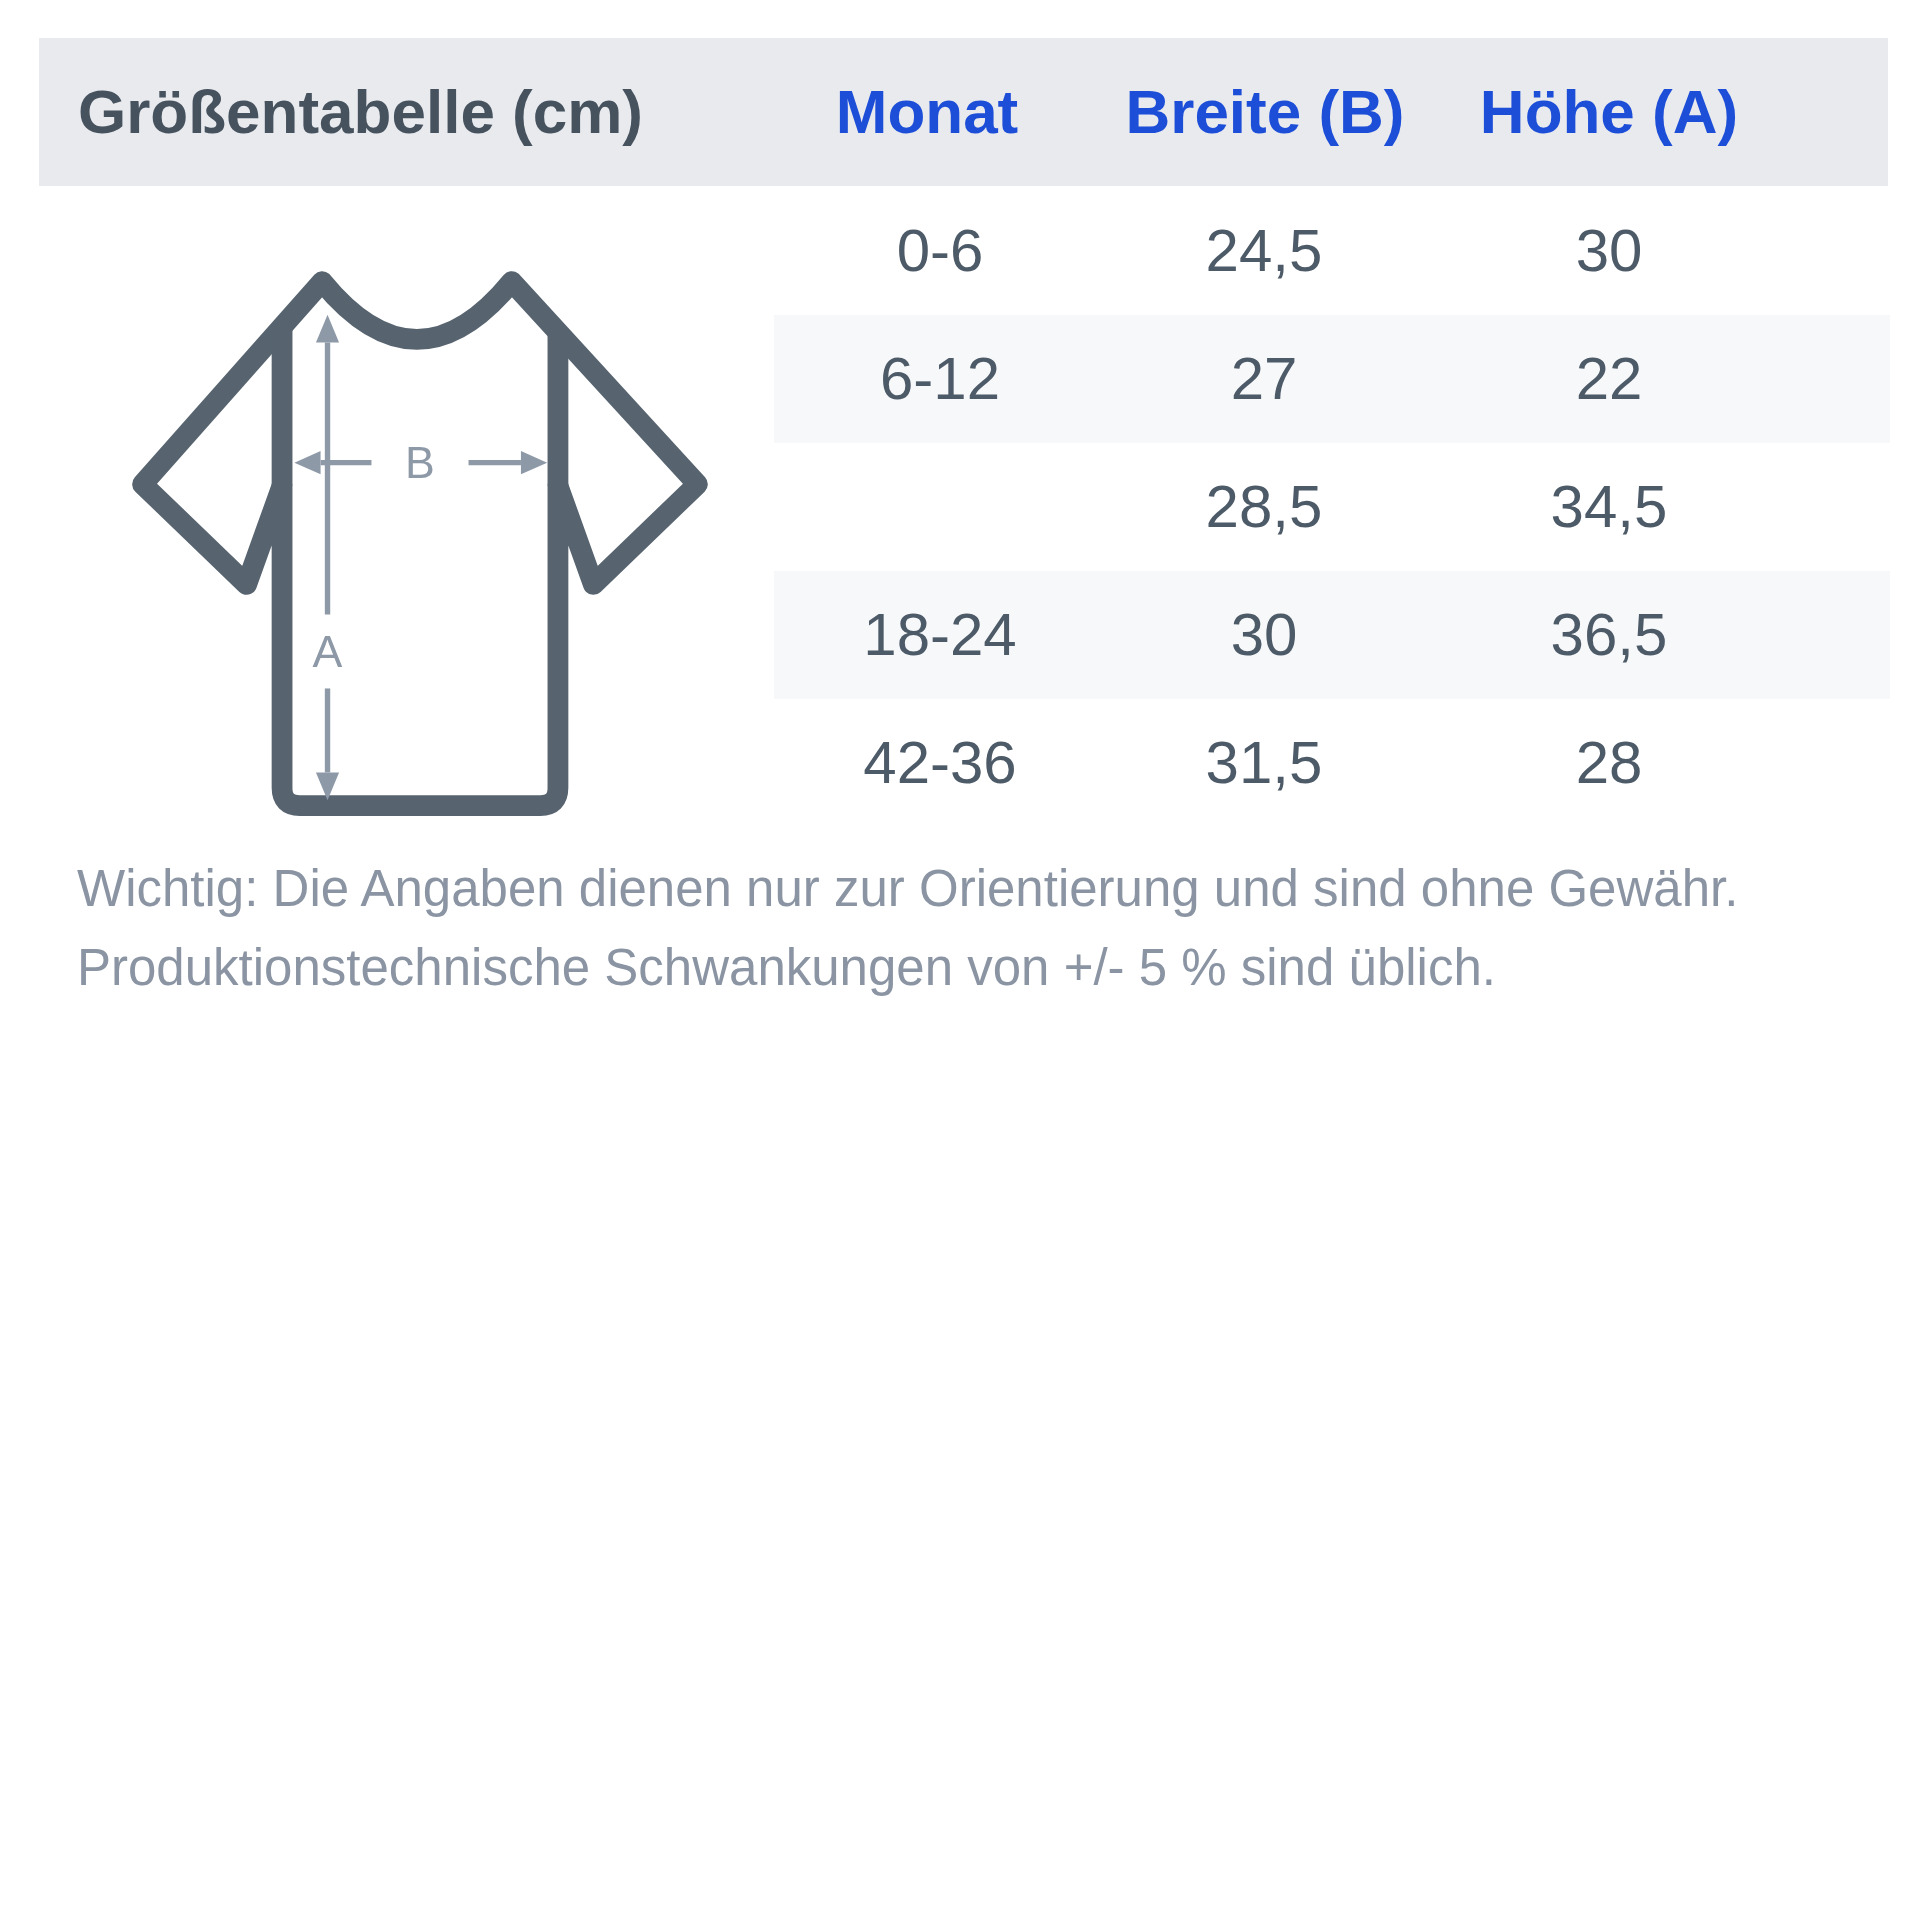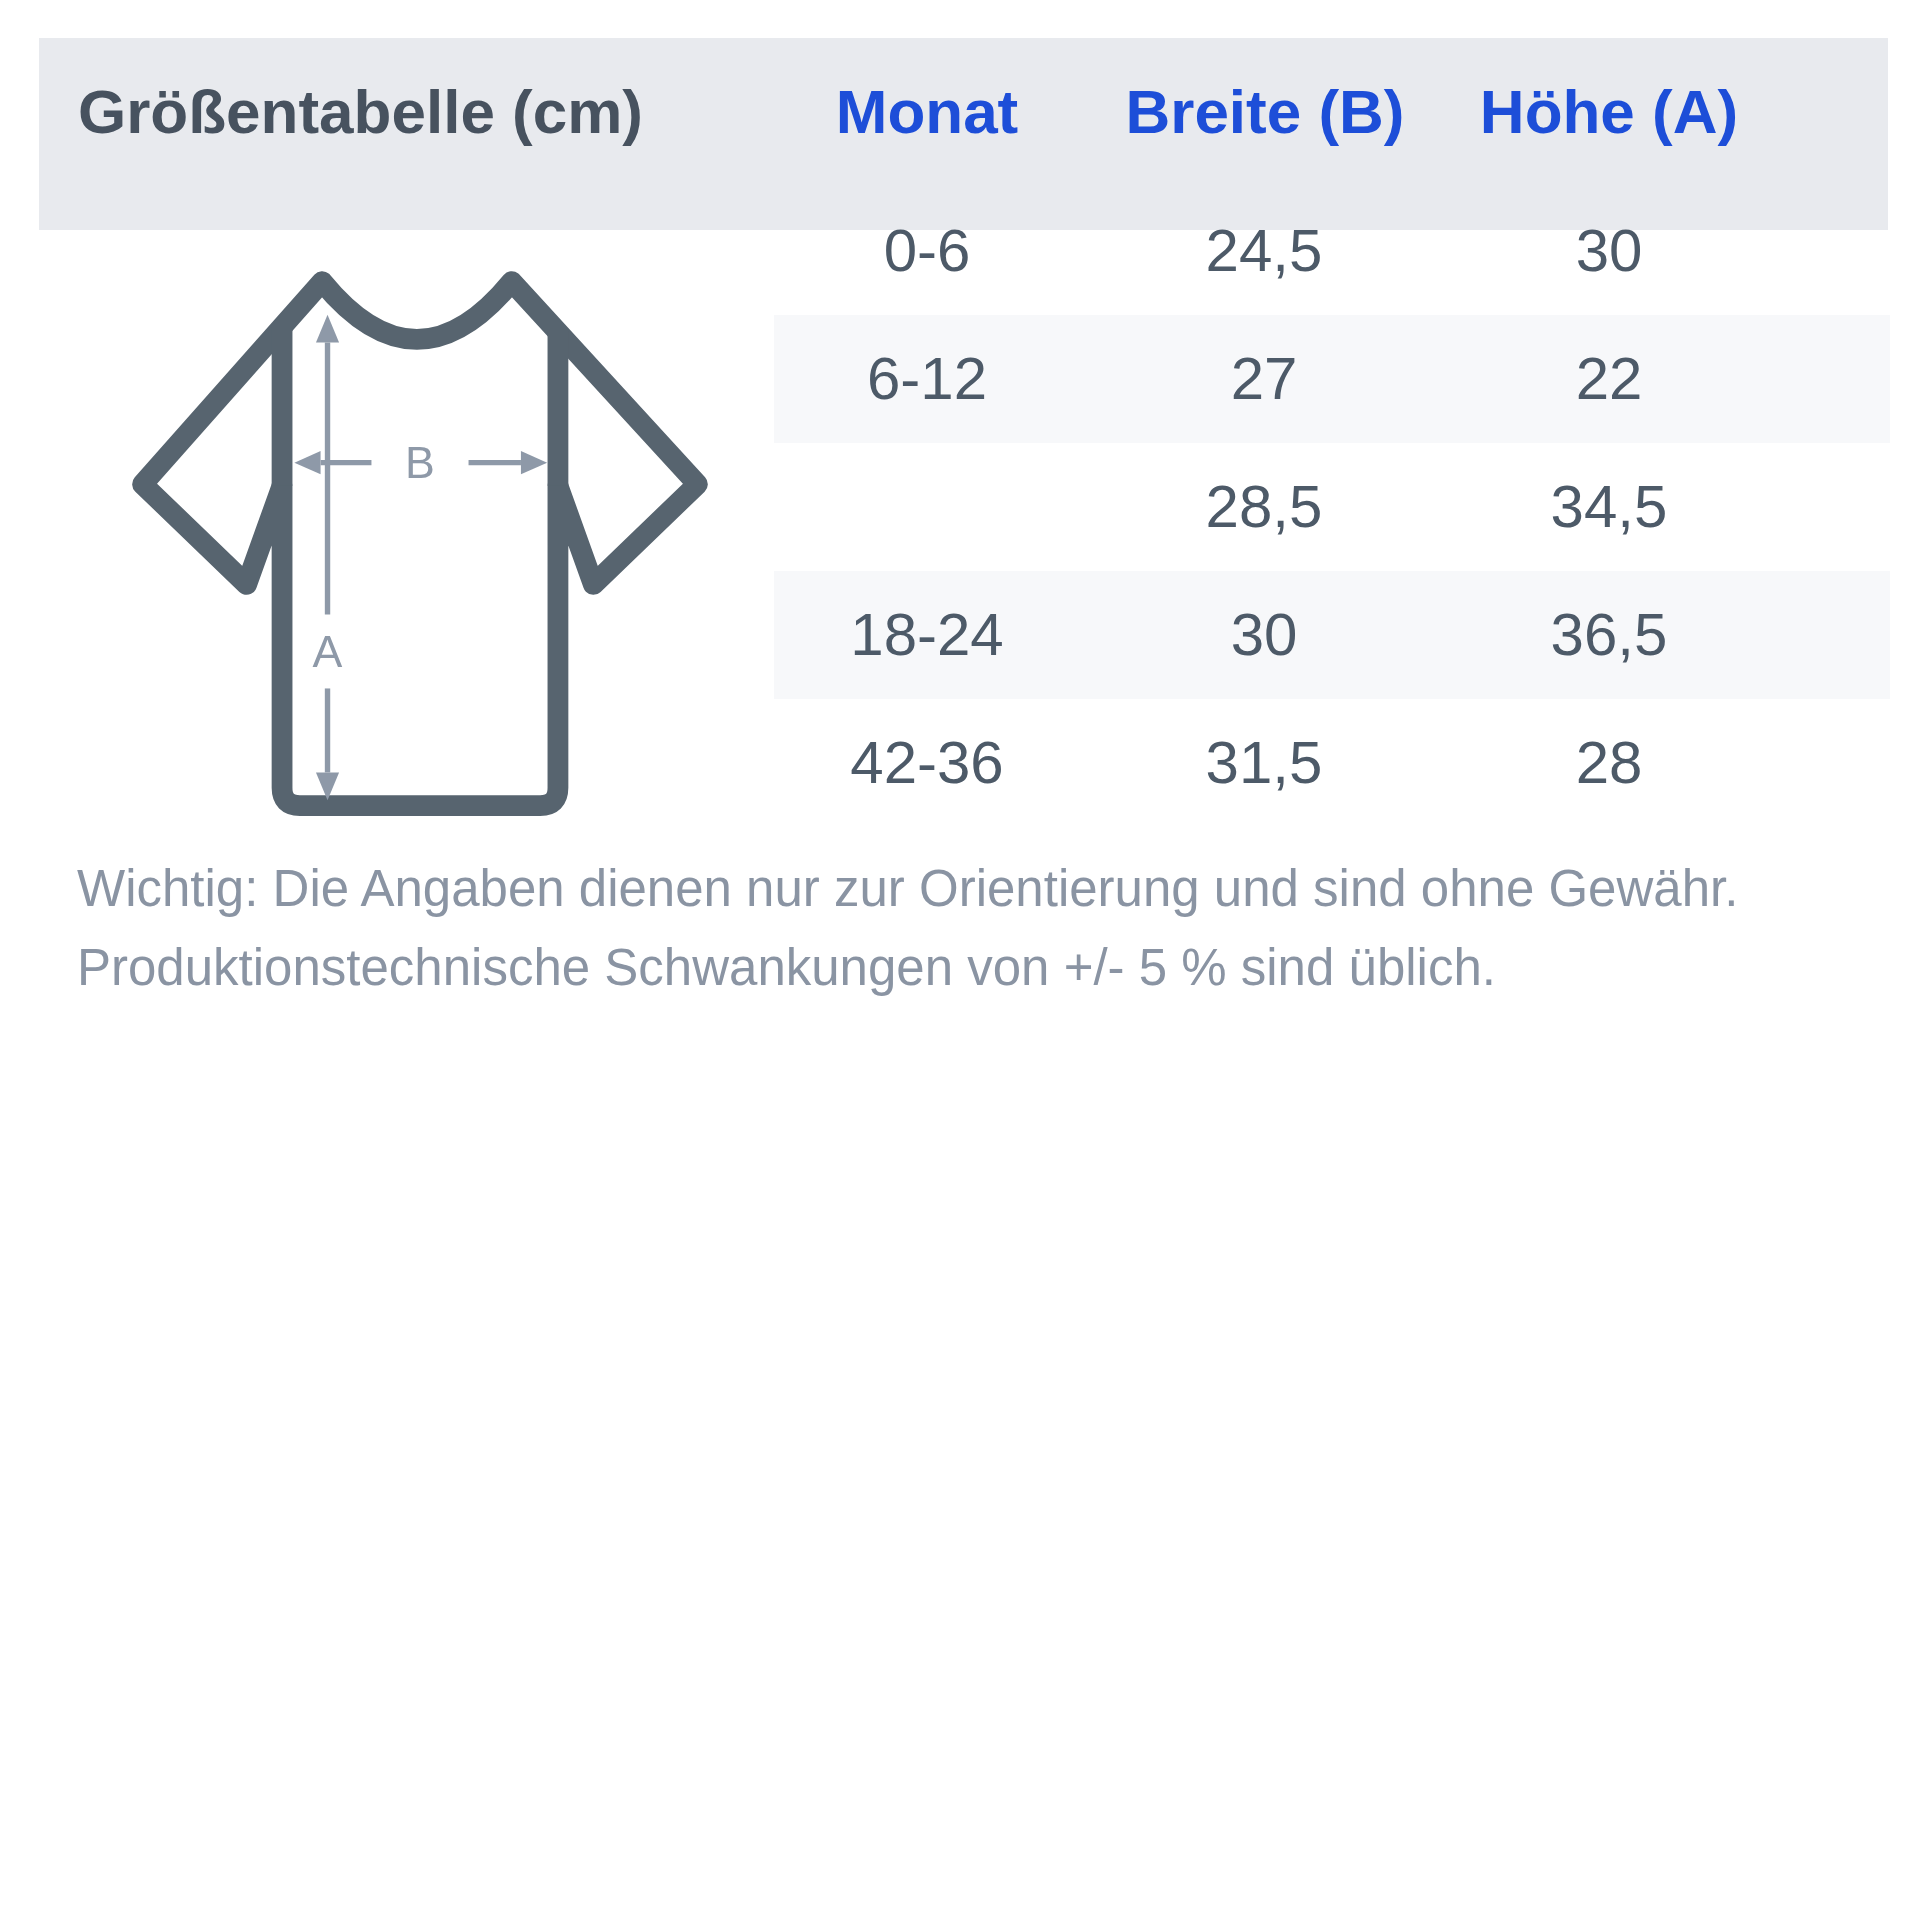--- a/index.html
+++ b/index.html
@@ -18,21 +18,21 @@
     position: absolute;
     inset: 0;
     background: #ffffff;
   }
   
   .header {
     position: absolute;
     left: 39px;
     top: 38px;
     width: 1849px;
-    height: 192px;
+    height: 148px;
     background: #e8eaee;
   }
   .title {
     position: absolute;
     left: 39px;
     top: 0;
     height: 148px;
     line-height: 148px;
     font-size: 62px;
     font-weight: bold;
@@ -70,21 +70,21 @@
   .cell {
     position: absolute;
     top: 0;
     height: 128px;
     line-height: 128px;
     font-size: 60px;
     color: #4d5a68;
     transform: translateX(-50%);
     white-space: nowrap;
   }
-  .cell.c1 { left: 153px; }
+  .cell.c1 { left: 166px; }
   .cell.c2 { left: 490px; }
   .cell.c3 { left: 835px; }
 
   
   .diagram {
     position: absolute;
     left: 131px;
     top: 270px;
     width: 578px;
     height: 551px;

